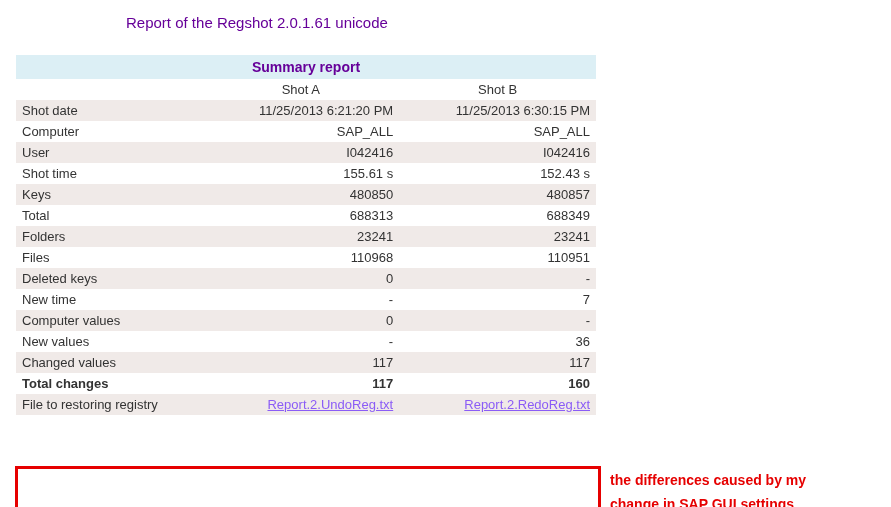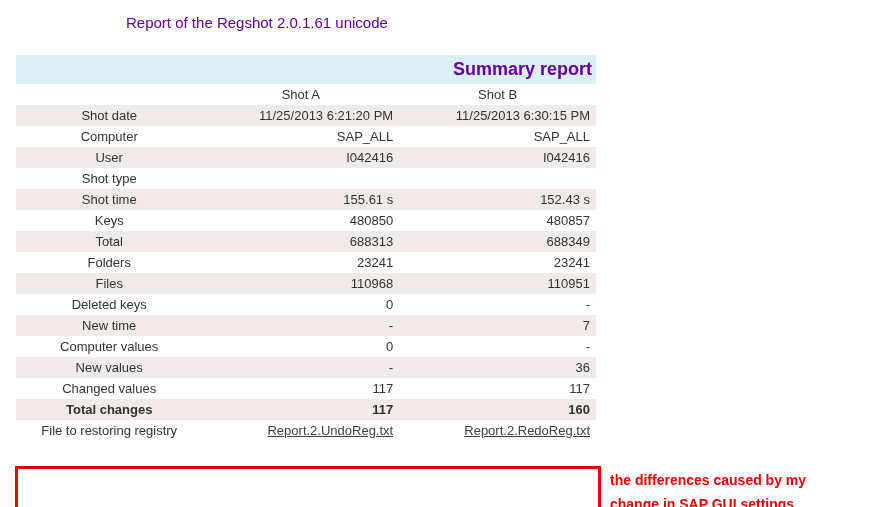--- a/index.html
+++ b/index.html
@@ -19,49 +19,49 @@
   .layout {
     display: flex;
     align-items: flex-start;
   }
   table {
     border-collapse: collapse;
     width: 580px;
   }
   th, td {
     padding: 3px 6px 3px 6px;
-    text-align: center;
+    text-align: left;
   }
   .right { text-align: right; }
   thead .summary-row th {
     background: #dceff5;
-    text-align: right;
+    text-align: center;
     color: #660099;
     font-weight: bold;
-    font-size: 18px;
+    font-size: 14px;
     padding: 4px;
   }
   thead .cols th {
     font-weight: normal;
     text-align: center;
   }
   tbody tr:nth-child(odd) td {
     background: #f0eae8;
   }
   tbody tr:nth-child(even) td {
     background: #ffffff;
   }
   .col0 { width: 180px; }
   .col1 { width: 190px; }
   .col2 { width: 190px; }
   .total td {
     font-weight: bold;
   }
   a.lnk {
-    color: #404040;
+    color: #8b5cf6;
     text-decoration: underline;
   }
   .highlight-box {
     position: absolute;
     border: 3px solid #e60000;
     pointer-events: none;
   }
   .annotation {
     color: #e60000;
     font-weight: bold;
@@ -103,25 +103,20 @@
           </tr>
           <tr>
             <td>Computer</td>
             <td class="right">SAP_ALL</td>
             <td class="right">SAP_ALL</td>
           </tr>
           <tr>
             <td>User</td>
             <td class="right">I042416</td>
             <td class="right">I042416</td>
-          </tr>
-          <tr>
-            <td>Shot type</td>
-            <td class="right"></td>
-            <td class="right"></td>
           </tr>
           <tr>
             <td>Shot time</td>
             <td class="right">155.61 s</td>
             <td class="right">152.43 s</td>
           </tr>
           <tr>
             <td>Keys</td>
             <td class="right">480850</td>
             <td class="right">480857</td>

